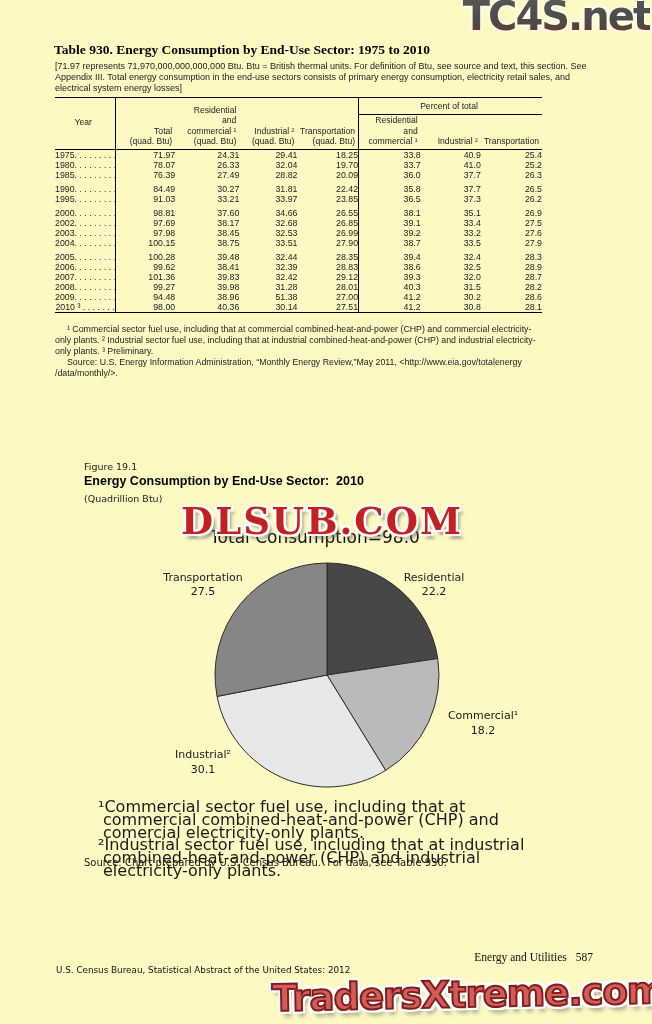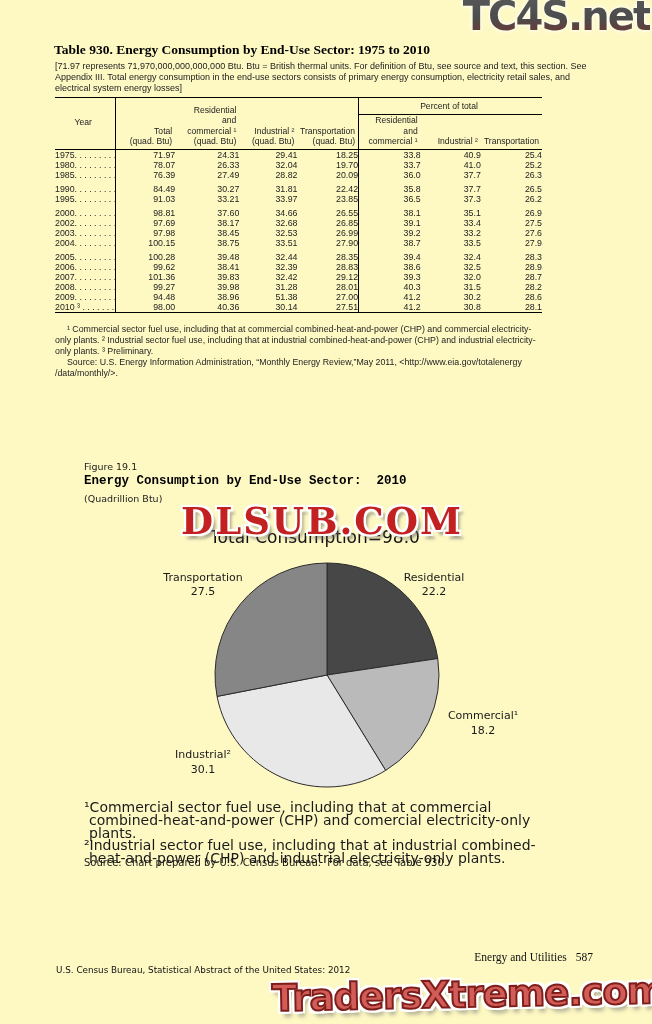--- a/index.html
+++ b/index.html
@@ -47,41 +47,41 @@
     line-height:10.5px;padding-right:3px;padding-bottom:2px;}
   table.energy thead tr.h1{height:17px;}
   table.energy thead tr.h2{height:33px;}
   th.year-h{text-align:center !important;vertical-align:middle !important;
     border-right:1px solid #000;}
   th.pct-group{text-align:center !important;vertical-align:middle !important;
     border-bottom:1px solid #000;border-left:1px solid #000;padding-bottom:0 !important;}
   table.energy thead{border-bottom:1px solid #000;}
   table.energy tbody tr{height:10px;line-height:10px;}
   table.energy tbody tr.gap{height:4px;line-height:4px;}
-  td.year-cell{text-align:left;padding-left:2px;border-right:1px solid #000;
+  td.year-cell{text-align:right;padding-left:2px;border-right:1px solid #000;
     overflow:hidden;}
   td.num{text-align:right;padding-right:3px;}
   td.pct-divider,th.pct-divider{border-left:1px solid #000;}
   .t-foot{position:absolute;left:55px;top:324px;width:492px;
     font-size:8.8px;line-height:11px;color:#222;}
   .t-foot .p1{text-indent:12px;}
   .t-foot .src{margin-top:0;}
   .t-foot .src .l1{text-indent:12px;}
   
   .fig-number{position:absolute;left:84px;top:461px;font-family:"DejaVu Sans",sans-serif;
     font-size:9.5px;color:#222;}
-  .fig-title{position:absolute;left:84px;top:474px;font-family:Liberation Mono, monospace;
+  .fig-title{position:absolute;left:84px;top:474px;font-family:Liberation Sans, sans-serif;
     font-weight:bold;font-size:12.5px;color:#000;white-space:pre;}
   .fig-sub{position:absolute;left:84px;top:493px;font-family:"DejaVu Sans",sans-serif;
     font-size:9.5px;color:#222;}
   .fig-total{position:absolute;left:85px;top:527px;width:460px;text-align:center;
     font-family:"DejaVu Sans",sans-serif;font-size:17px;color:#111;}
   svg.pie{position:absolute;left:0;top:545px;}
-  .fig-foot{position:absolute;left:84px;top:801px;width:452px;
-    font-family:"DejaVu Sans",sans-serif;font-size:14px;line-height:12.8px;color:#1a1a1a;}
+  .fig-foot{position:absolute;left:98px;top:801px;width:452px;
+    font-family:"DejaVu Sans",sans-serif;font-size:16px;line-height:12.8px;color:#1a1a1a;}
   .fig-foot p{margin:0;padding-left:5px;text-indent:-5px;}
   .fig-src{position:absolute;left:84px;top:857px;font-family:"DejaVu Sans",sans-serif;
     font-size:10px;color:#1a1a1a;white-space:pre;}
   
   .footer-right{position:absolute;top:951px;right:59px;z-index:2;
     font-family:Liberation Serif, serif;font-size:11.5px;color:#111;}
   .footer-right .pg{margin-left:9px;}
   .footer-left{position:absolute;left:56px;top:965px;z-index:2;
     font-family:"DejaVu Sans",sans-serif;font-size:8.8px;color:#111;}
 </style>

